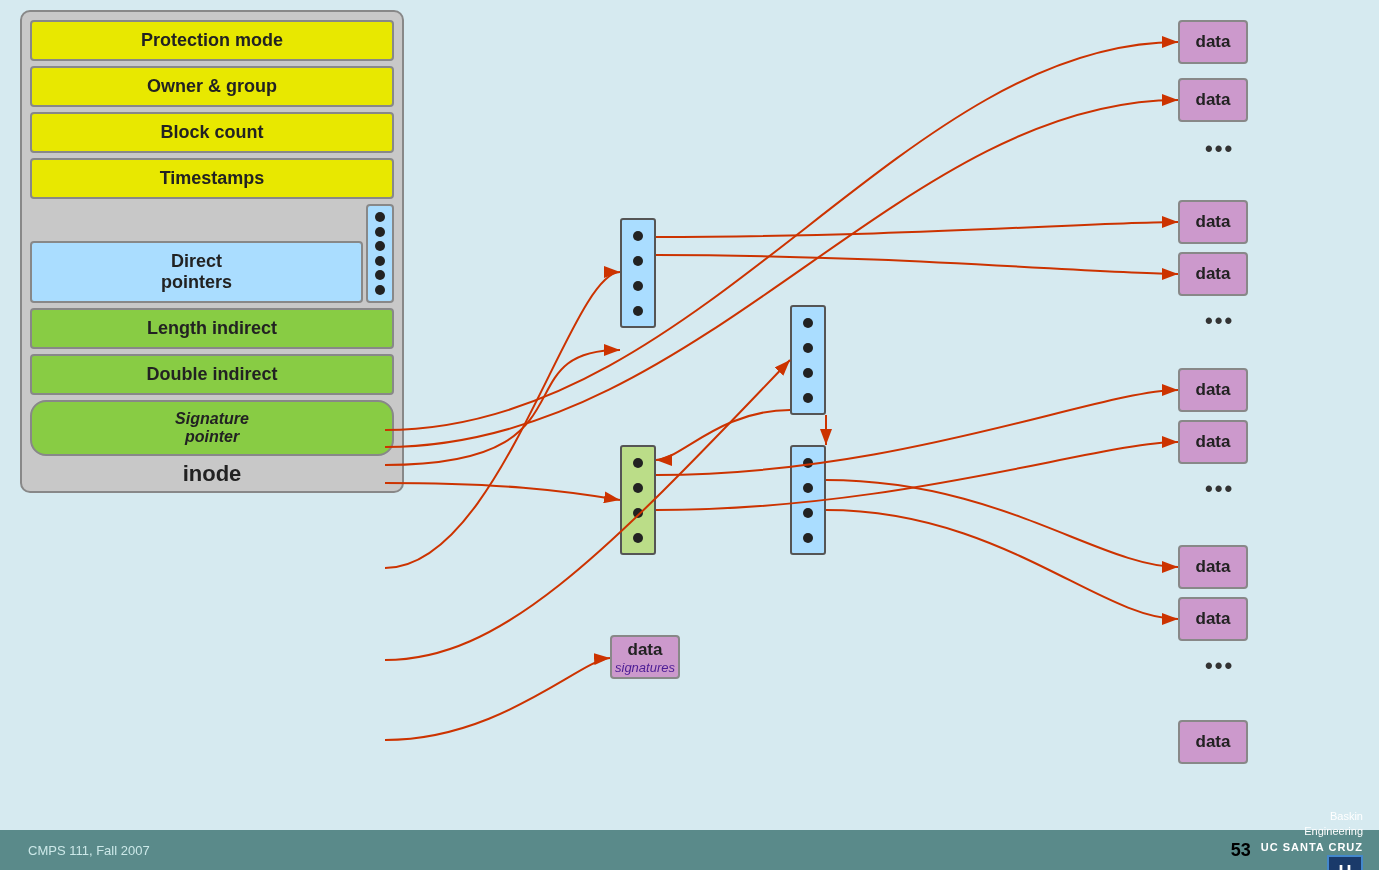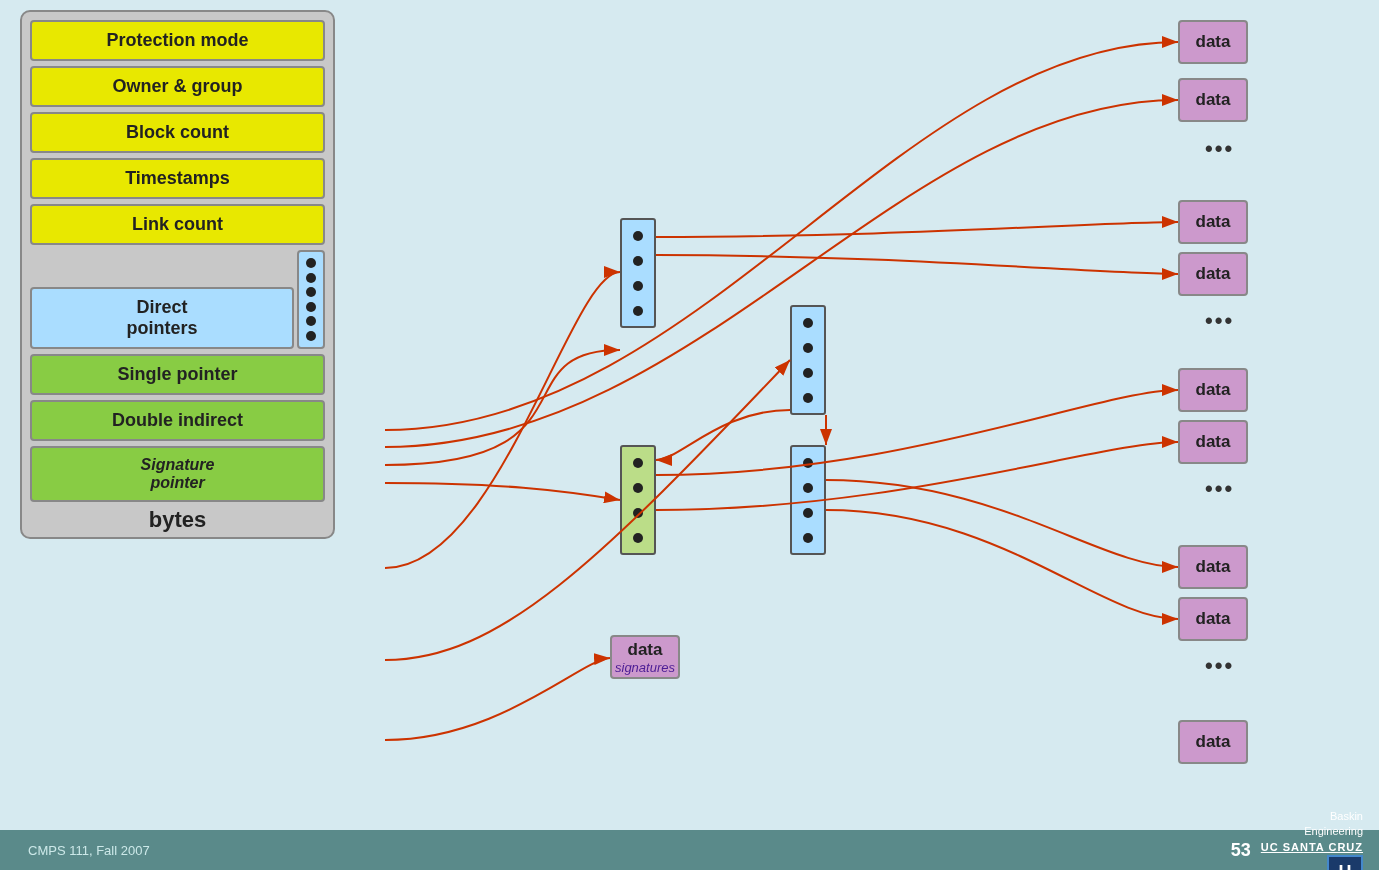--- a/index.html
+++ b/index.html
@@ -37,21 +37,21 @@
       color: #cce8e8;
       font-size: 13px;
       margin-left: 12px;
     }
     .bottom-bar-right {
       display: flex;
       align-items: center;
       gap: 10px;
     }
     .bottom-bar-num {
-      color: #ffffff;
+      color: #000000;
       font-size: 18px;
       font-weight: bold;
     }
     .baskin-logo {
       display: flex;
       flex-direction: column;
       align-items: flex-end;
       color: white;
       font-size: 10px;
       line-height: 1.3;
@@ -67,21 +67,21 @@
       font-size: 18px;
       font-weight: bold;
       border: 2px solid #4488cc;
     }
 
     
     .inode-container {
       position: absolute;
       left: 20px;
       top: 10px;
-      width: 315px;
+      width: 384px;
       background: #c8c8c8;
       border: 2px solid #888;
       border-radius: 10px;
       padding: 8px;
       padding-bottom: 4px;
     }
 
     .inode-field {
       background: #e8e800;
       border: 2px solid #888;
@@ -142,21 +142,21 @@
       font-size: 18px;
       font-weight: bold;
       color: #222;
       padding: 8px 4px;
       margin-bottom: 5px;
     }
 
     .signature-field {
       background: #88cc44;
       border: 2px solid #888;
-      border-radius: 4px;
+      border-radius: 16px;
       text-align: center;
       font-size: 16px;
       font-style: italic;
       font-weight: bold;
       color: #222;
       padding: 8px 4px;
       margin-bottom: 5px;
     }
 
     .inode-label {
@@ -241,40 +241,39 @@
 </head>
 <body>
 
 <div class="slide-container">
 
   <div class="inode-container">
     <div class="inode-field">Protection mode</div>
     <div class="inode-field">Owner &amp; group</div>
     <div class="inode-field">Block count</div>
     <div class="inode-field">Timestamps</div>
-    <div class="inode-field">Link count</div>
 
     <div class="direct-pointers-row">
       <div class="direct-pointers-label">
         <span>Direct<br>pointers</span>
       </div>
       <div class="pointer-dots-column">
         <div class="pointer-dot"></div>
         <div class="pointer-dot"></div>
         <div class="pointer-dot"></div>
         <div class="pointer-dot"></div>
         <div class="pointer-dot"></div>
         <div class="pointer-dot"></div>
       </div>
     </div>
 
-    <div class="indirect-field">Single pointer</div>
+    <div class="indirect-field">Length indirect</div>
     <div class="indirect-field">Double indirect</div>
     <div class="signature-field">Signature<br>pointer</div>
-    <div class="inode-label">bytes</div>
+    <div class="inode-label">inode</div>
   </div>
 
   <div class="data-block" style="left:1178px; top:20px;">data</div>
   <div class="data-block" style="left:1178px; top:78px;">data</div>
   <div class="dots-text" style="left:1205px; top:136px;">•••</div>
 
   <div class="data-block" style="left:1178px; top:200px;">data</div>
   <div class="data-block" style="left:1178px; top:252px;">data</div>
   <div class="dots-text" style="left:1205px; top:308px;">•••</div>
 
@@ -357,20 +356,20 @@
     <path d="M 385 483 C 500 483 560 490 620 500" stroke="#cc3300" stroke-width="2" fill="none" marker-end="url(#arrowhead)"></path>
   </svg>
 
   <div class="bottom-bar">
     <span class="bottom-bar-left">CMPS 111, Fall 2007</span>
     <div class="bottom-bar-right">
       <span class="bottom-bar-num">53</span>
       <div class="baskin-logo">
         <div style="font-size:11px; color:white; text-align:right; line-height:1.4;">
           <span>Baskin<br>Engineering<br></span>
-          <span style="font-weight:bold; letter-spacing:1px;text-decoration:underline;">UC SANTA CRUZ</span>
+          <span style="font-weight:bold; letter-spacing:1px;">UC SANTA CRUZ</span>
         </div>
         <div class="logo-icon">H</div>
       </div>
     </div>
   </div>
 
 </div>
 
 </body></html>

